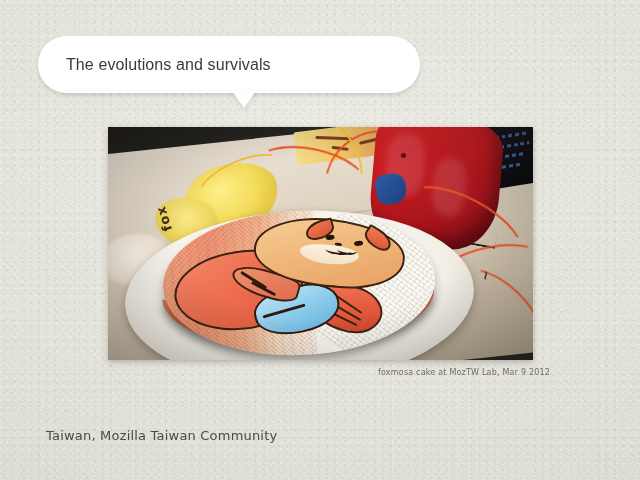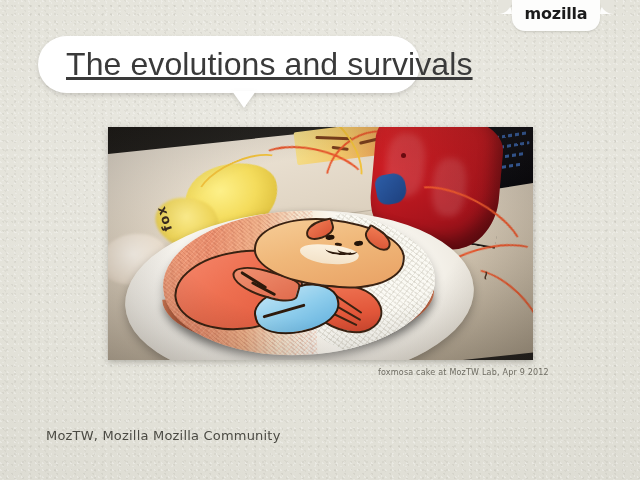--- a/index.html
+++ b/index.html
@@ -85,25 +85,24 @@
     border-radius: 29px;
     box-shadow: 0 2px 4px rgba(90,88,80,.22);
     z-index: 5;
   }
   #title-text {
     position: absolute;
     left: 28px;
     top: 0; bottom: 0;
     display: flex;
     align-items: center;
-    font-size: 32px;
+    font-size: 16px;
     color: #3a3a3a;
     letter-spacing: .1px;
     white-space: nowrap;
-    text-decoration: underline;
   }
   #bubble-tail {
     position: absolute;
     left: 232px; top: 91px;
     width: 0; height: 0;
     border-left: 12px solid transparent;
     border-right: 12px solid transparent;
     border-top: 17px solid #ffffff;
     filter: drop-shadow(0 2px 2px rgba(90,88,80,.18));
     z-index: 5;
@@ -457,25 +456,20 @@
     z-index: 5;
     opacity: .88;
   }
   #mozcamp-badge svg { display: block; }
 </style>
 </head>
 <body>
 
 <div id="slide">
 
-  <div id="mozilla-tab">
-    <span class="shoulder l"></span>
-    <span class="shoulder r"></span>
-    <div id="mozilla-wordmark">mozilla</div>
-  </div>
 
   <div id="title-bubble">
     <div id="title-text">The evolutions and survivals</div>
   </div>
   <div id="bubble-tail"></div>
 
   <div id="photo-frame">
     <div id="photo">
 
       <div class="desk-dark"></div>
@@ -550,18 +544,18 @@
           <div class="fox-nose"></div>
           <div class="fox-mouth"></div>
           <div class="fox-mouth2"></div>
         </div>
       </div>
 
       <div class="vignette"></div>
     </div>
   </div>
 
-  <div id="photo-caption">foxmosa cake at MozTW Lab, Apr 9 2012</div>
-
-  <div id="footer-text">MozTW, Mozilla Mozilla Community</div>
+  <div id="photo-caption">foxmosa cake at MozTW Lab, Mar 9 2012</div>
+
+  <div id="footer-text">Taiwan, Mozilla Taiwan Community</div>
 
 
 </div>
 
 </body></html>

